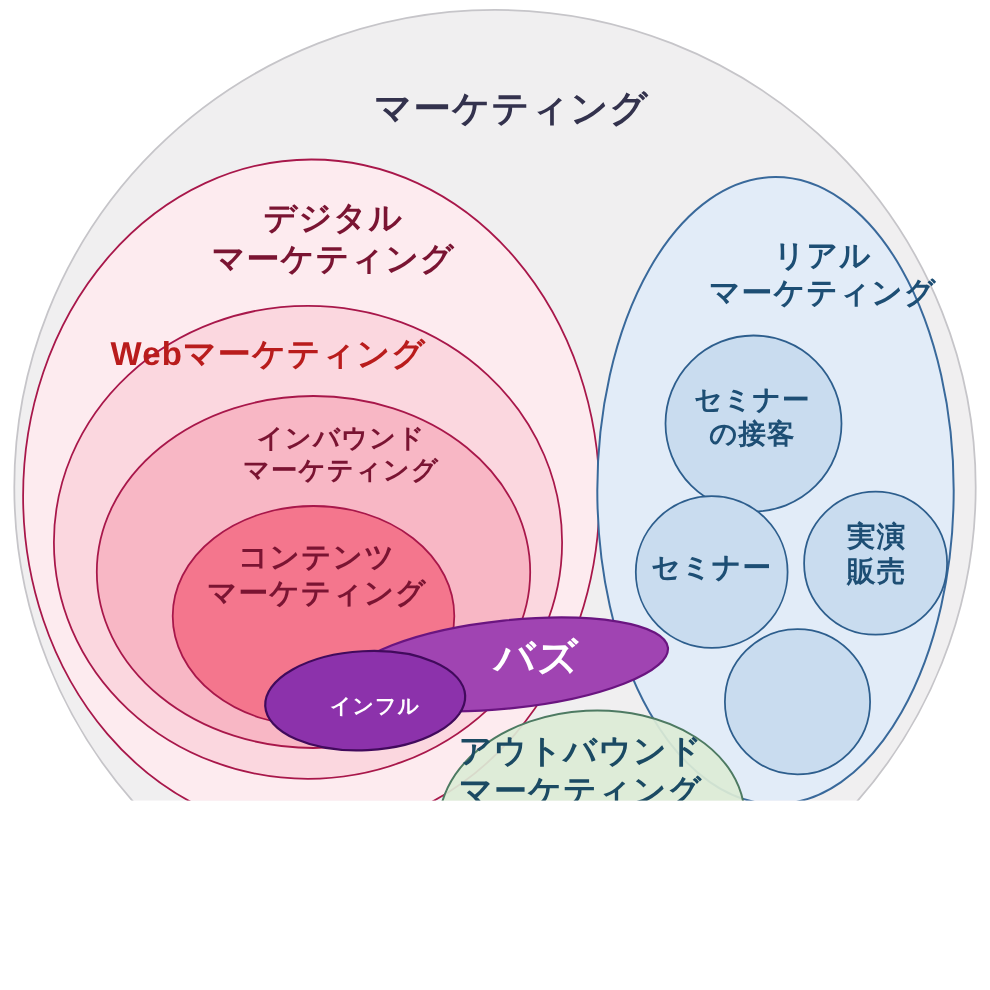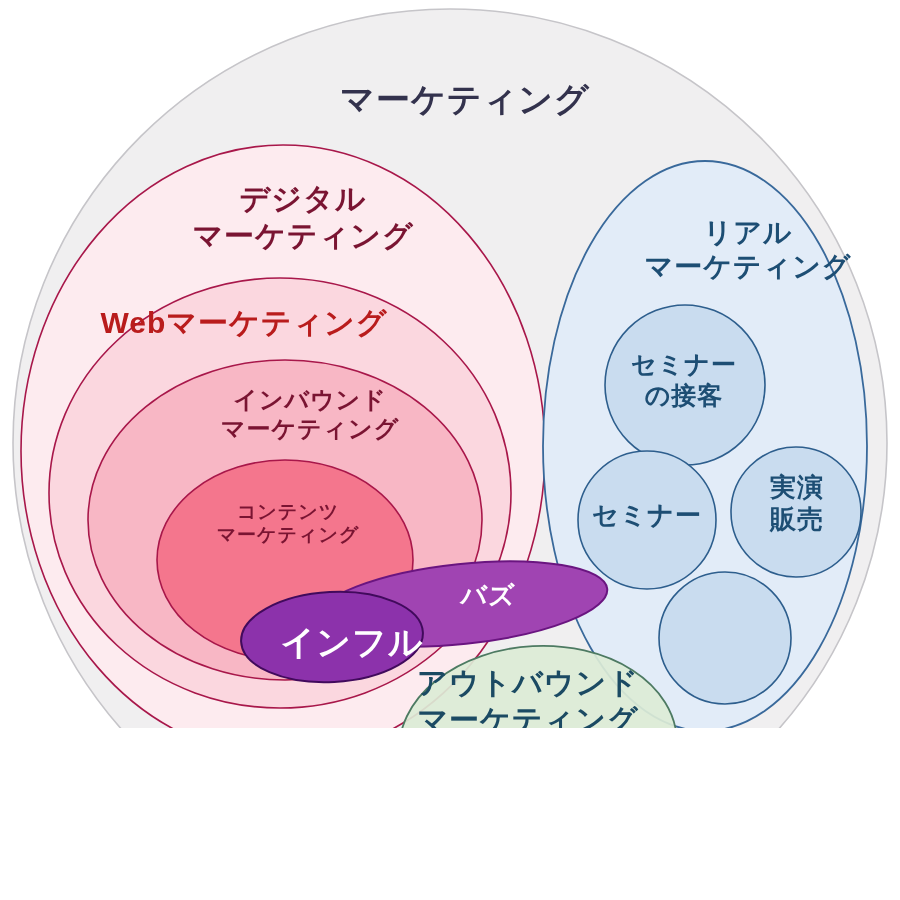--- a/index.html
+++ b/index.html
@@ -19,23 +19,23 @@
     white-space:nowrap;
     line-height:1.22;
     letter-spacing:1px;
   }
   .label span{display:block;}
   
   .lbl-title      {left:465px;top:100px;font-size:34px;}
   .lbl-digital    {left:267px;top:218px;font-size:30px;margin-left:36px;}
   .lbl-web        {left:244px;top:323px;font-size:30px;}
   .lbl-inbound    {left:262px;top:414px;font-size:24px;margin-left:48px;}
-  .lbl-content    {left:288px;top:523px;font-size:19px;}
-  .lbl-buzz       {left:488px;top:598px;font-size:26px;font-family:Liberation Mono, monospace;}
-  .lbl-influencer {left:352px;top:643px;font-size:34px;}
+  .lbl-content    {left:288px;top:523px;font-size:27px;}
+  .lbl-buzz       {left:488px;top:598px;font-size:37px;}
+  .lbl-influencer {left:341px;top:643px;font-size:19px;}
   .lbl-real       {left:716px;top:250px;font-size:28px;}
   .lbl-store      {left:684px;top:379px;font-size:25px;}
   .lbl-seminar    {left:647px;top:516px;font-size:26px;}
   .lbl-demo       {left:797px;top:504px;font-size:26px;}
   .lbl-street     {left:722px;top:637px;font-size:27px;}
   .lbl-outbound   {left:528px;top:702px;font-size:30px;}
 </style>
 </head>
 <body>
 

